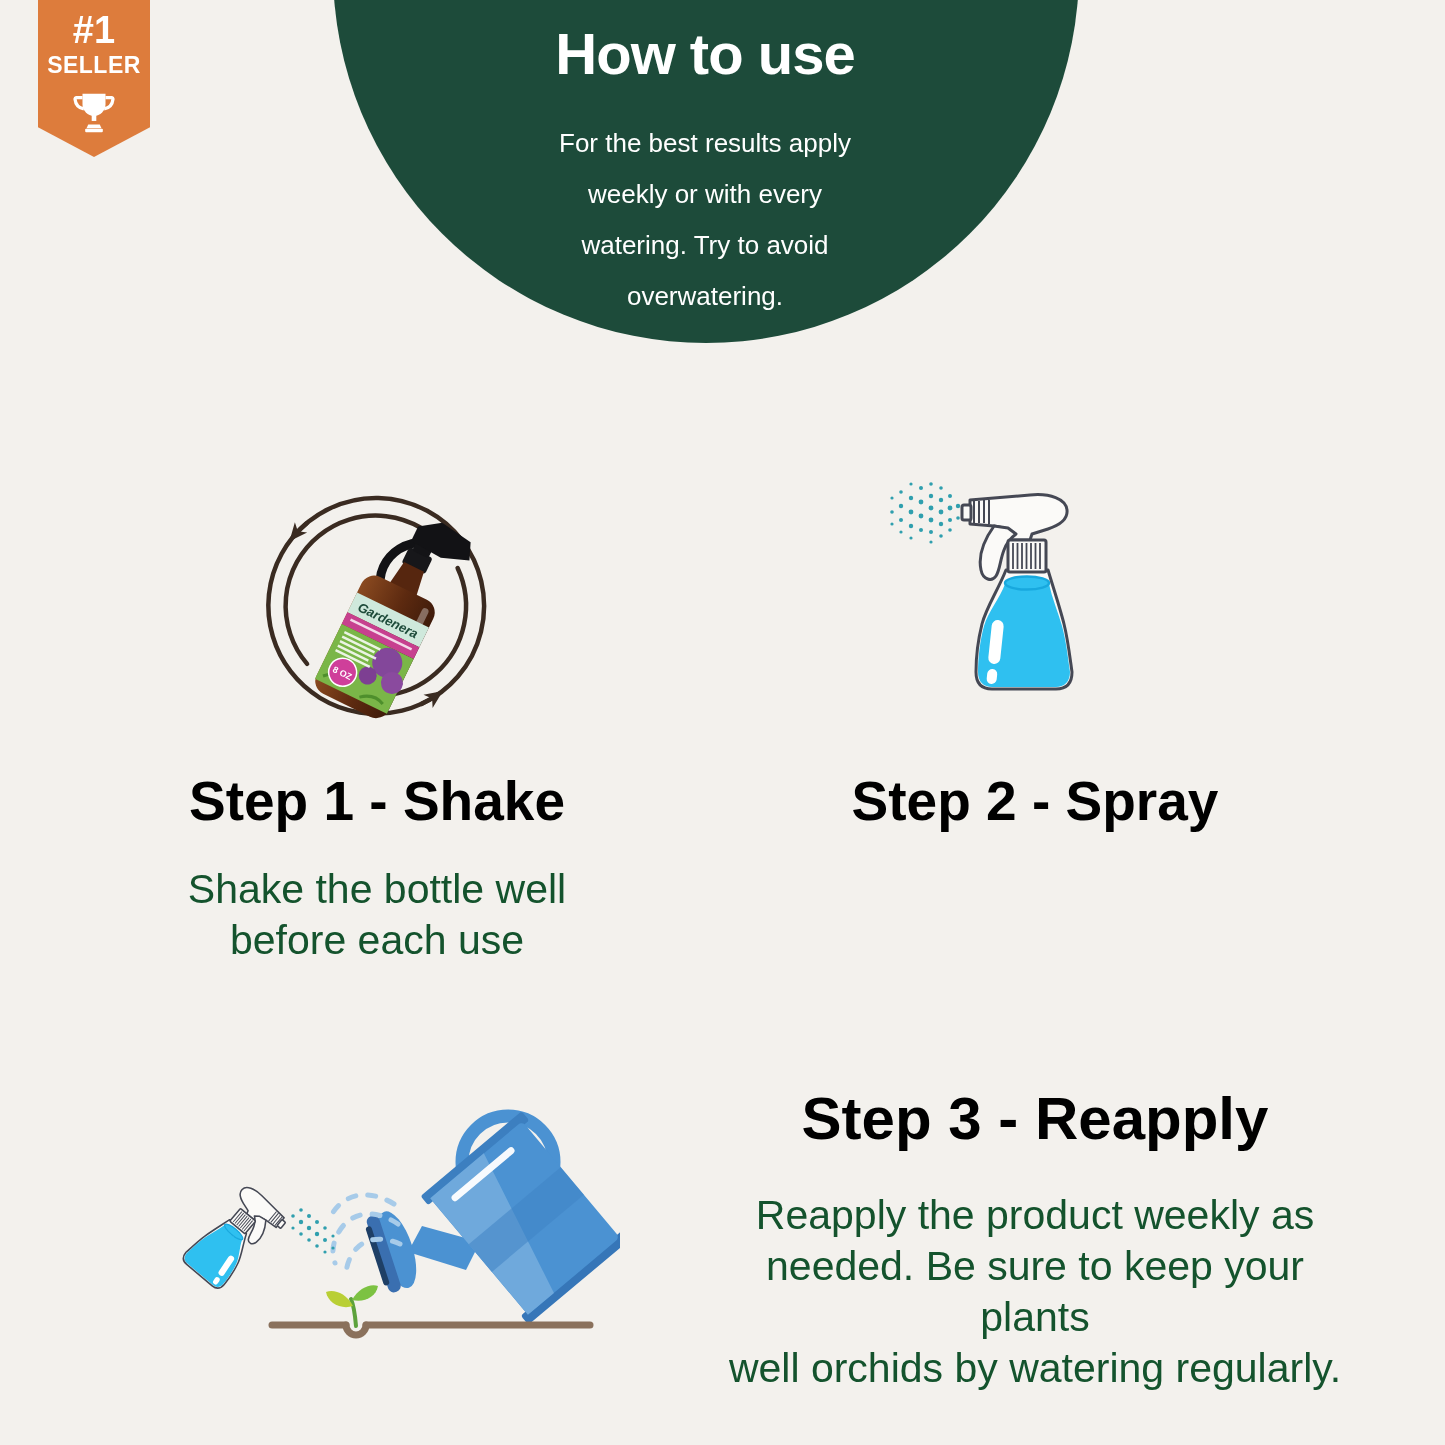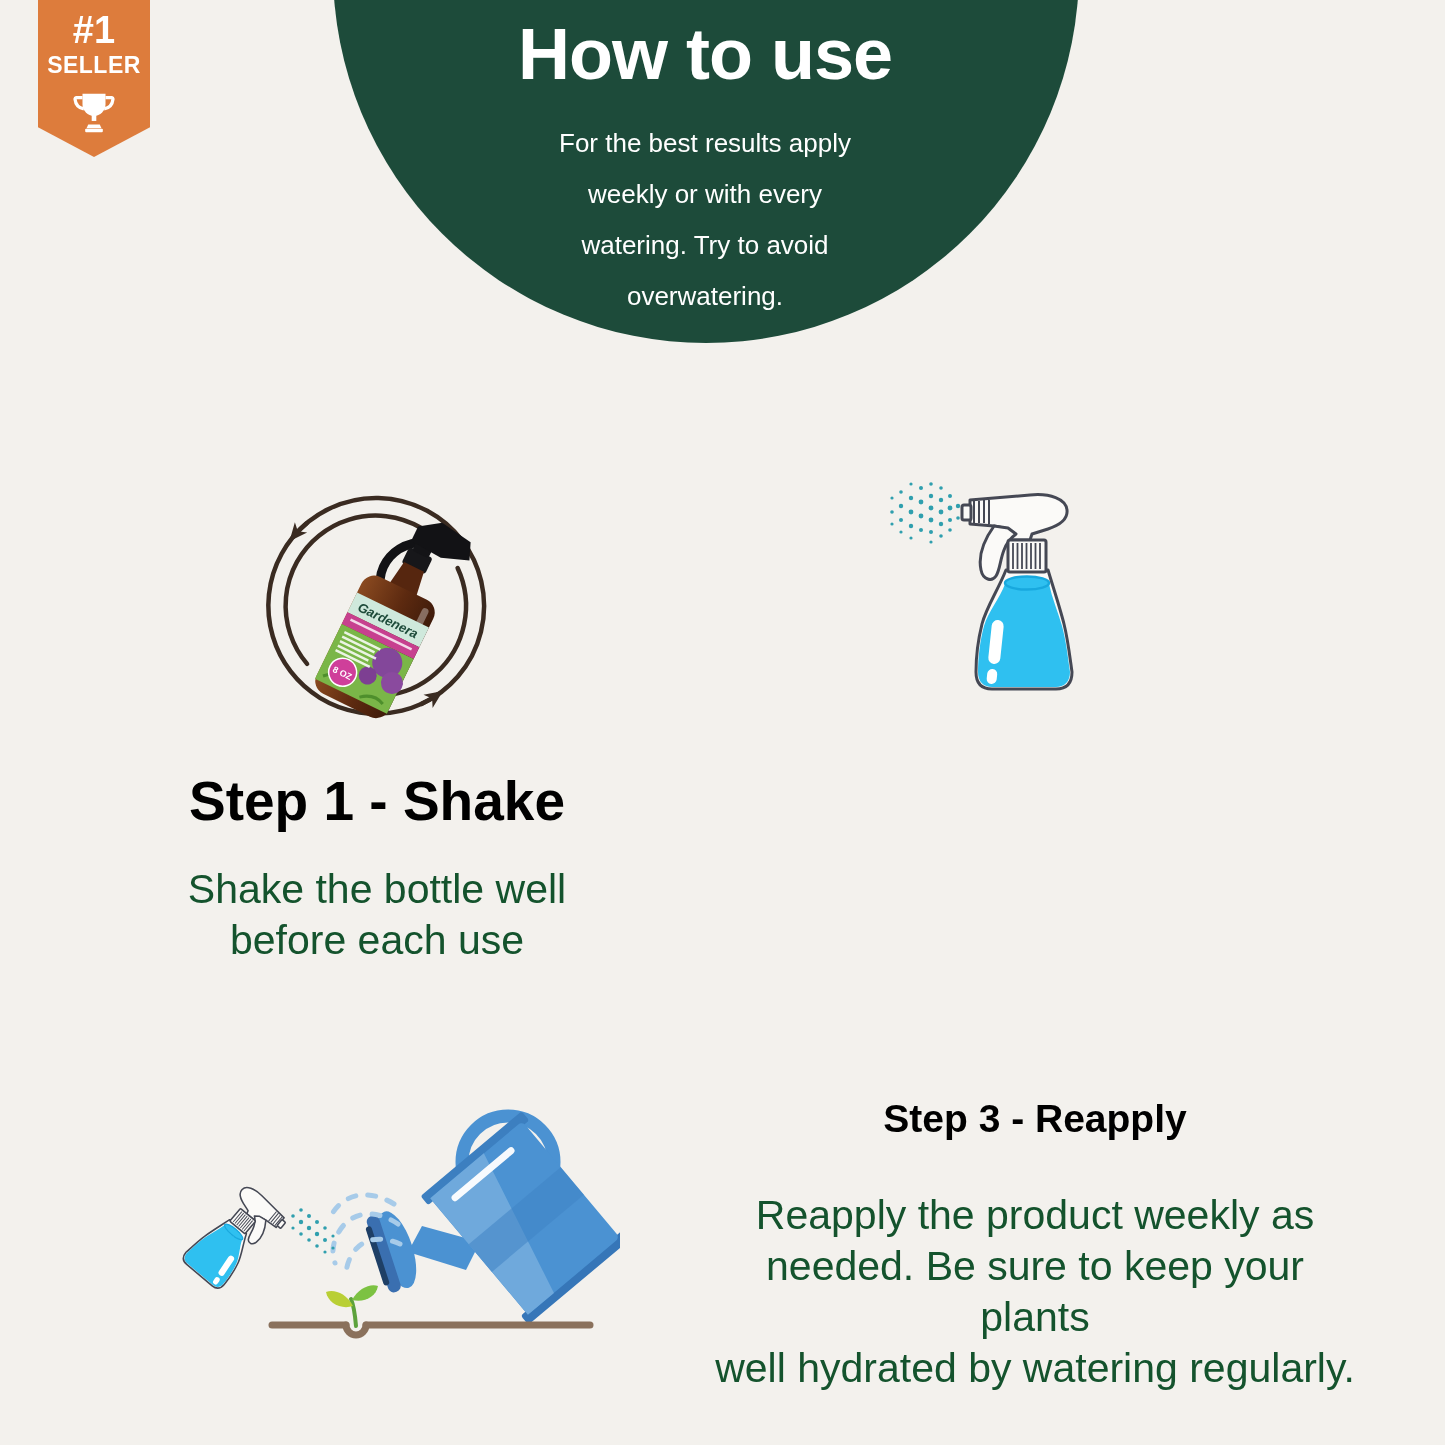--- a/index.html
+++ b/index.html
@@ -4,39 +4,39 @@
 <style>
   html,body{margin:0;padding:0;background:#e8e6e2;}
   .canvas{position:relative;width:1445px;height:1445px;overflow:hidden;background:#f3f1ed;
           font-family:"Liberation Sans",sans-serif;}
   .abs{position:absolute;}
 
   
   .header-circle{position:absolute;left:333px;top:-403px;width:746px;height:746px;
                  border-radius:50%;background:#1d4b3a;}
   .header-text{position:absolute;left:352px;top:6px;width:706px;text-align:center;color:#ffffff;}
-  .title{margin:0;font-size:72px;font-weight:700;letter-spacing:-1px;line-height:96px;}
+  .title{margin:0;font-size:58px;font-weight:700;letter-spacing:-1px;line-height:96px;}
   .subtitle{margin:16px auto 0;font-size:26px;line-height:51px;white-space:pre-line;font-weight:400;}
 
   
   .badge{position:absolute;left:38px;top:0;width:112px;height:157px;background:#dd7c3c;
          clip-path:polygon(0 0,100% 0,100% 81%,50% 100%,0 81%);
          color:#fff;text-align:center;}
   .badge-number{font-size:38px;font-weight:700;line-height:40px;margin-top:10px;}
   .badge-label{font-size:23px;font-weight:700;letter-spacing:0.5px;line-height:30px;}
   .badge-trophy{margin-top:8px;}
 
   
   .step-col{position:absolute;text-align:center;}
   .step-heading{margin:0;font-size:55px;font-weight:700;color:#000000;line-height:62px;}
   .step-body{margin:32px 0 0;font-size:41px;line-height:51px;color:#14532d;white-space:pre-line;}
   #col1{left:132px;top:770px;width:490px;}
   #col2{left:715px;top:770px;width:640px;}
   #col3{left:715px;top:1086px;width:640px;}
-  #col3 .step-heading{font-size:39px;line-height:66px;}
+  #col3 .step-heading{font-size:60px;line-height:66px;}
   #col3 .step-body{margin-top:38px;}
 
   #icon-step1{left:257px;top:486px;}
   #icon-step2{left:880px;top:470px;}
   #illus-step3{left:150px;top:1100px;}
 </style>
 </head>
 <body>
 
 <div class="canvas">
@@ -245,22 +245,23 @@
     </g>
   </svg>
 
   <div id="col1" class="step-col">
     <h2 class="step-heading">Step 1 - Shake</h2>
     <div class="step-body">Shake the bottle well
 before each use</div>
   </div>
 
   <div id="col2" class="step-col">
+    <h2 class="step-heading">Step 2 - Spray</h2>
   </div>
 
   <div id="col3" class="step-col">
     <h2 class="step-heading">Step 3 - Reapply</h2>
     <div class="step-body">Reapply the product weekly as
 needed. Be sure to keep your plants
-well hydrated by watering regularly.</div>
+well orchids by watering regularly.</div>
   </div>
 
 </div>
 
 </body></html>

